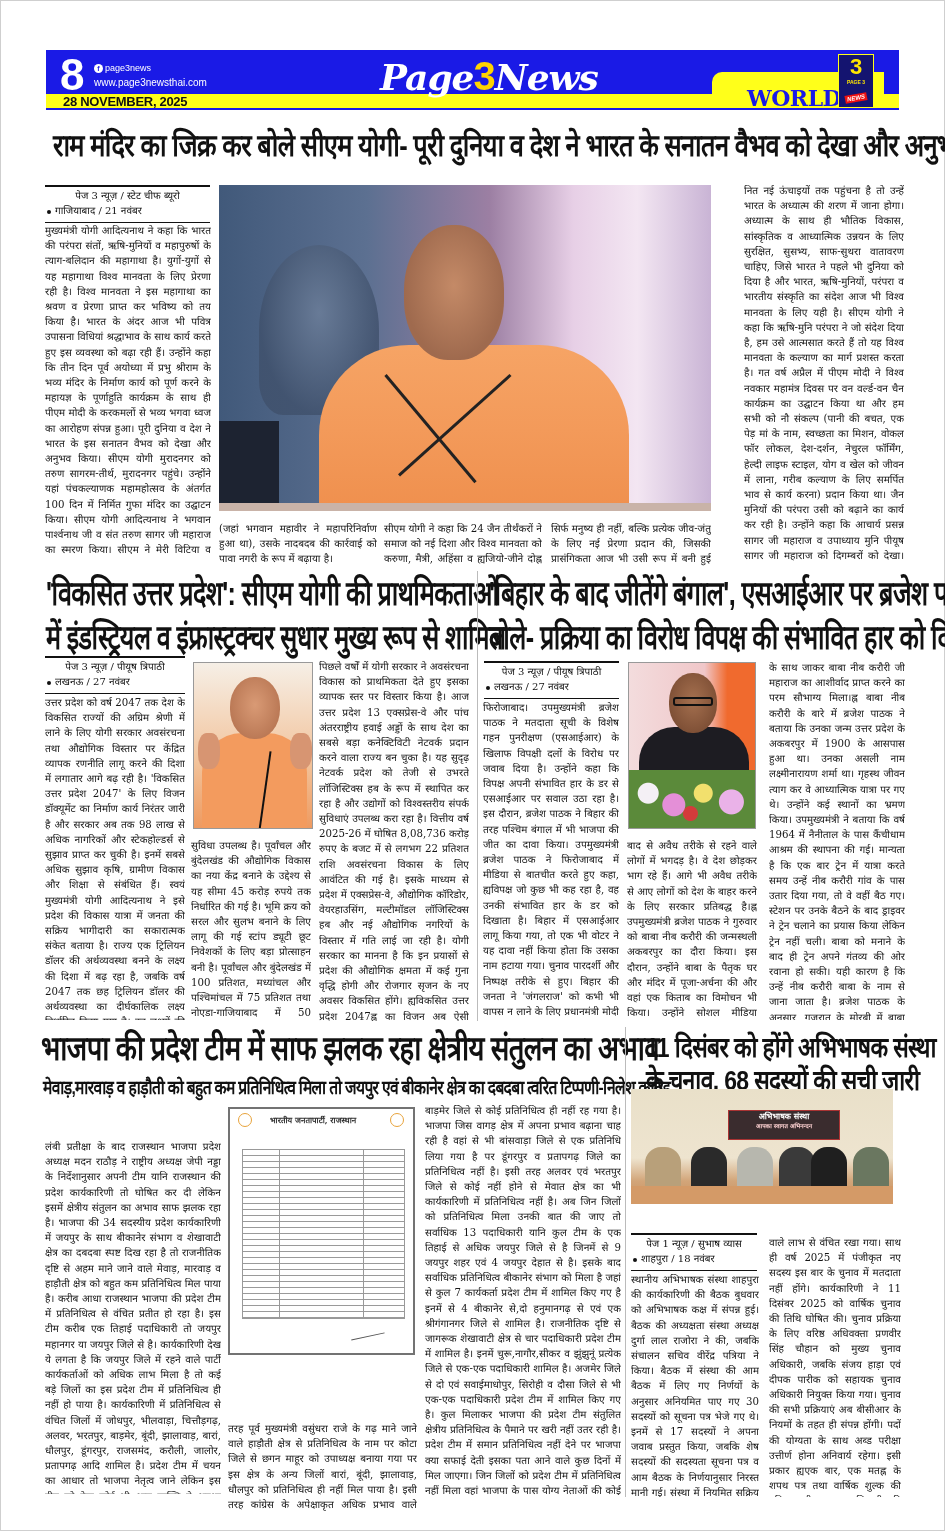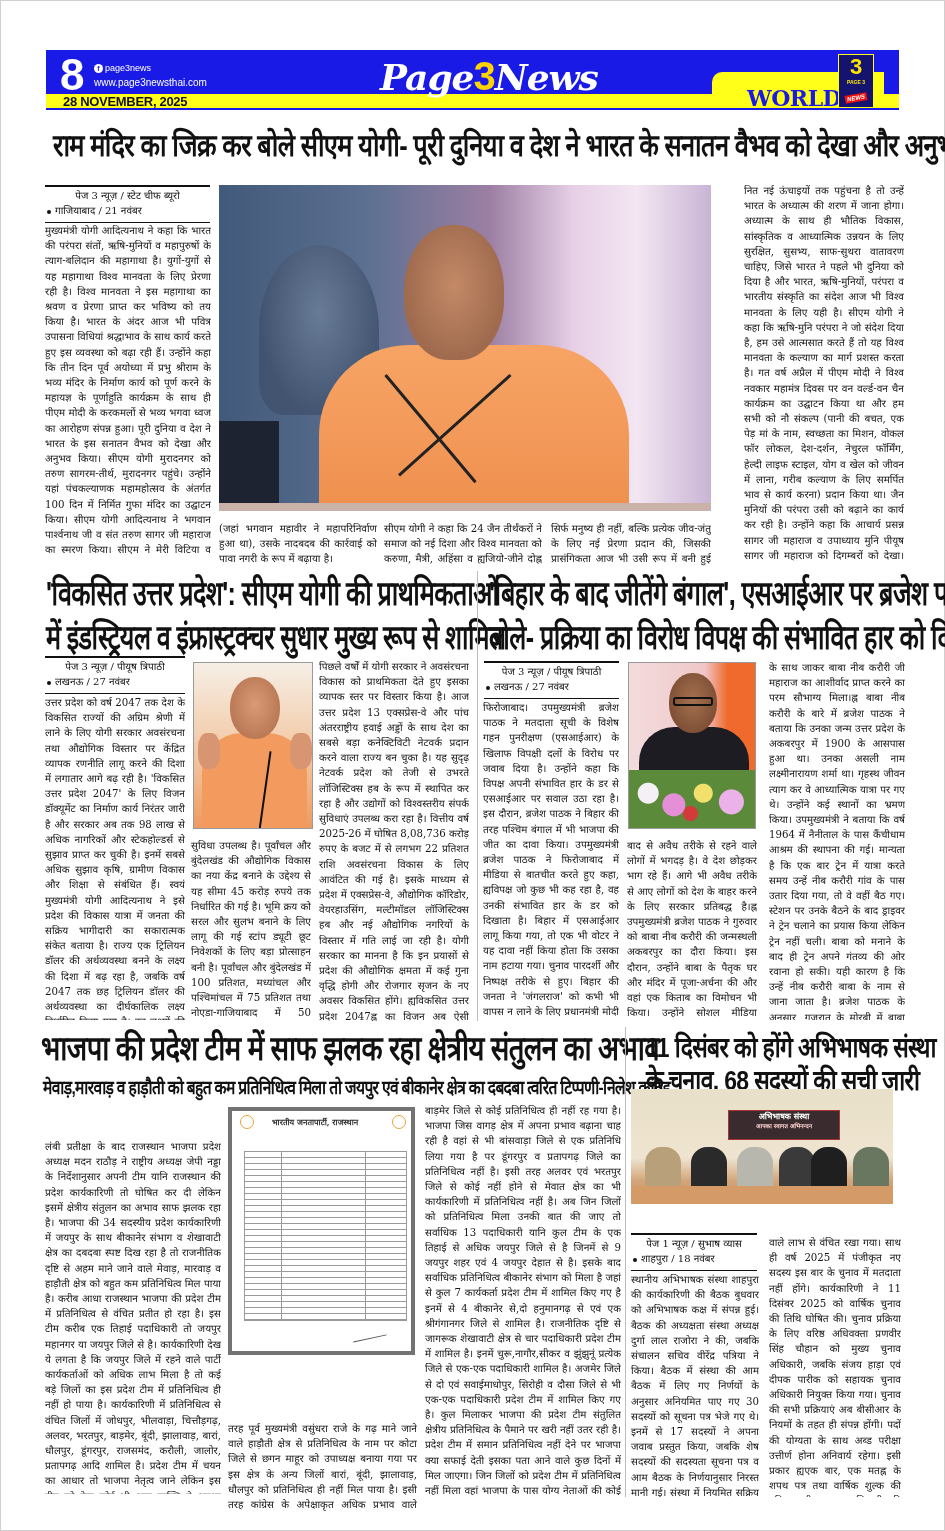--- a/index.html
+++ b/index.html
@@ -61,21 +61,21 @@
   .photo-yogi2 .hand1 { position: absolute; left: 4px; top: 70px; width: 22px; height: 36px; background: #d79572; border-radius: 40%; }
   .photo-yogi2 .hand2 { position: absolute; left: 96px; top: 70px; width: 22px; height: 36px; background: #d79572; border-radius: 40%; }
   .photo-yogi2 .mic { position: absolute; left: 70px; top: 88px; width: 2px; height: 80px; background: #111; transform: rotate(8deg); }
 
   .photo-pathak { left: 627px; top: 661px; width: 128px; height: 167px; background: linear-gradient(90deg, #f3dcdd 0%, #f0c7c9 60%, #f06a2e 78%, #f06a2e 100%); border: 1px solid #999; }
   .photo-pathak .head { position: absolute; left: 40px; top: 10px; width: 48px; height: 60px; background: radial-gradient(ellipse at 50% 45%, #a5704f 0%, #7a4c33 80%); border-radius: 48%; }
   .photo-pathak .glasses { position: absolute; left: 44px; top: 34px; width: 40px; height: 9px; border: 2px solid #111; border-radius: 3px; }
   .photo-pathak .body { position: absolute; left: 10px; top: 64px; width: 110px; height: 100px; background: #1d1c22; border-radius: 35px 35px 0 0; }
   .photo-pathak .flowers { position: absolute; left: 0; bottom: 0; width: 128px; height: 58px; background: radial-gradient(circle at 15% 40%, #f4f0f5 0 10px, transparent 11px), radial-gradient(circle at 35% 60%, #e48fd7 0 11px, transparent 12px), radial-gradient(circle at 58% 40%, #f2e06d 0 9px, transparent 10px), radial-gradient(circle at 80% 55%, #eab2e8 0 12px, transparent 13px), radial-gradient(circle at 48% 75%, #d33b3b 0 7px, transparent 8px), #5b8a3a; }
 
-  .photo-bjp { left: 227px; top: 1106px; width: 187px; height: 248px; background: #fff; border: 4px solid #737373; }
+  .photo-bjp { left: 227px; top: 1106px; width: 187px; height: 248px; background: #fff; border: 2px solid #737373; }
   .photo-bjp .lh-title { position: absolute; left: 40px; top: 6px; font: bold 8px/10px "DejaVu Serif", serif; color: #333; }
   .photo-bjp .emb { position: absolute; top: 4px; width: 14px; height: 14px; border-radius: 50%; border: 1.5px solid #e8a33b; background: #fff; }
   .photo-bjp .lines { position: absolute; left: 12px; top: 40px; width: 163px; height: 170px;
     background: repeating-linear-gradient(180deg, transparent 0 5px, #9a9a9a 5px 6px); border: 1px solid #999; }
   .photo-bjp .lines::before { content: ""; position: absolute; left: 36px; top: 0; bottom: 0; border-left: 1px solid #999; }
   .photo-bjp .lines::after { content: ""; position: absolute; left: 120px; top: 0; bottom: 0; border-left: 1px solid #999; }
   .photo-bjp .sig { position: absolute; left: 120px; top: 218px; width: 34px; height: 10px; border-bottom: 1px solid #555; transform: rotate(-12deg); }
 
   .photo-meeting { left: 630px; top: 1088px; width: 262px; height: 115px; background: linear-gradient(180deg, #e9e0c9 0%, #eee4cf 60%, #d2a579 80%, #c98f5c 100%); }
   .photo-meeting .banner { position: absolute; left: 97px; top: 21px; width: 112px; height: 30px; background: #3a2c2e; border: 1px solid #a33; }

